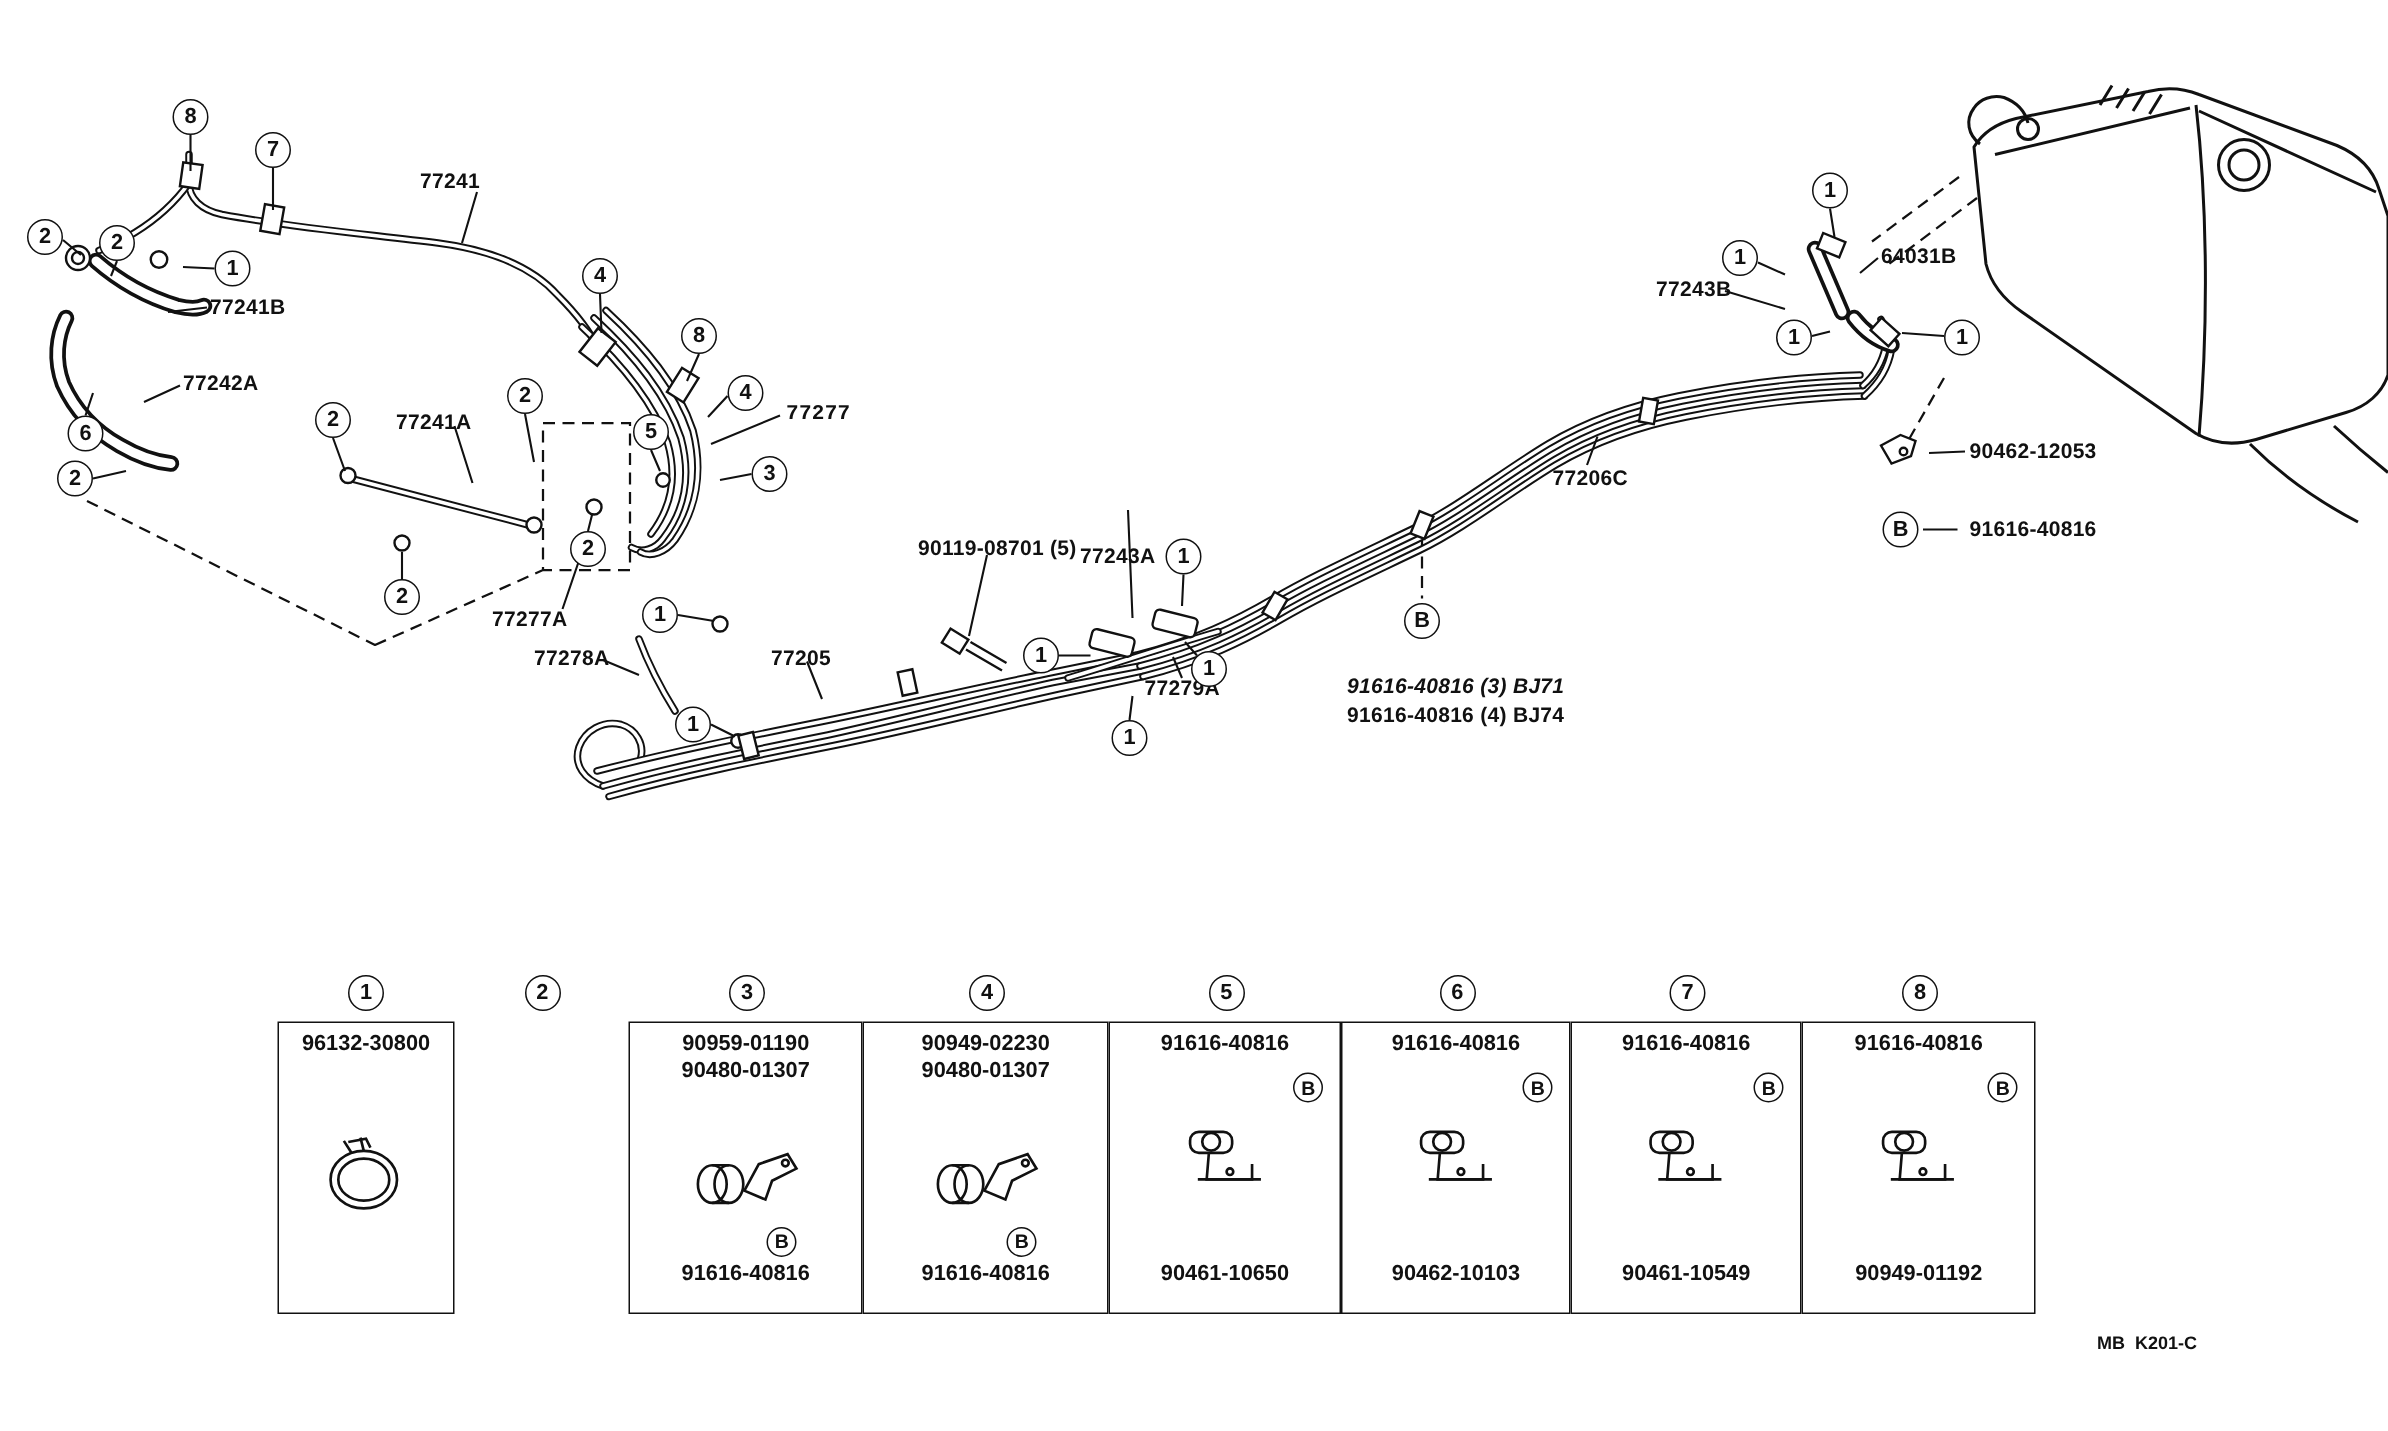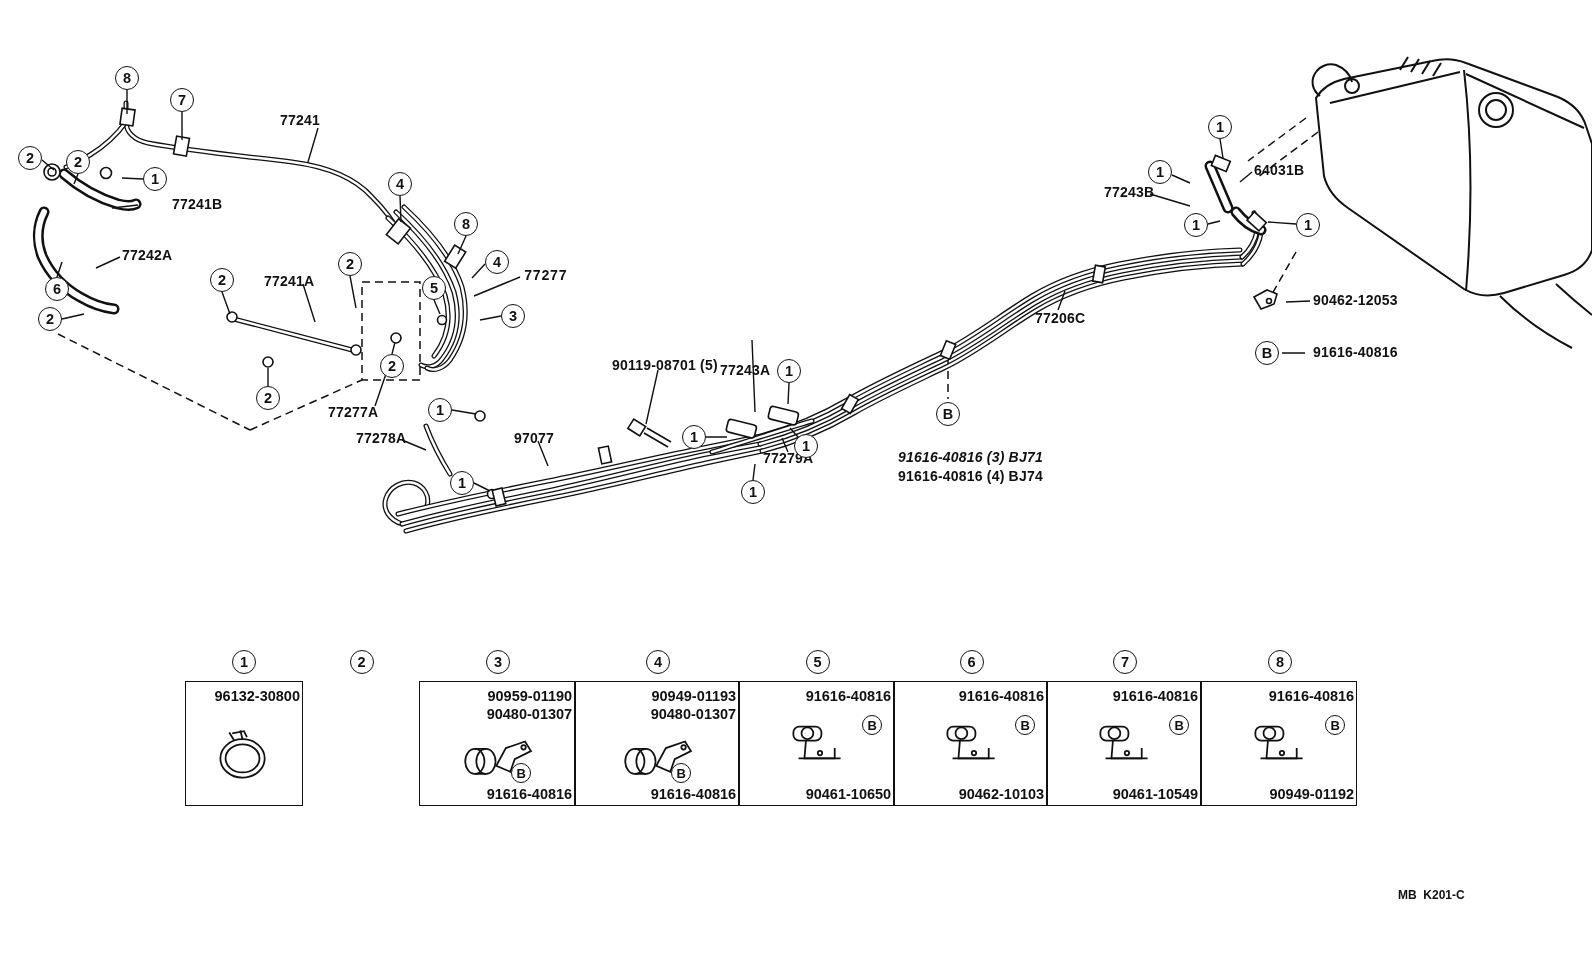--- a/index.html
+++ b/index.html
@@ -21,22 +21,22 @@
   .part-label{position:absolute;font-size:14px;font-weight:700;white-space:nowrap;letter-spacing:.2px}
   .callout{
     position:absolute;width:24px;height:24px;border:1.8px solid #111;border-radius:50%;
     display:flex;align-items:center;justify-content:center;
     font-size:14.5px;font-weight:700;background:#fff;box-sizing:border-box;line-height:1;
   }
   .legend{position:absolute;left:185px;top:650px;display:flex;align-items:flex-start}
   .legend-col{display:flex;flex-direction:column;align-items:center}
   .legend-num{position:relative;margin-bottom:7px}
   .legend-box{
-    width:100%;box-sizing:border-box;border:1.7px solid #111;margin-left:-1.7px;height:125px;
-    display:flex;flex-direction:column;align-items:flex-end;padding:5px 2px 2px 2px;position:relative;background:#fff;
+    width:100%;box-sizing:border-box;border:1.7px solid #111;margin-left:-1.7px;height:195px;
+    display:flex;flex-direction:column;align-items:center;padding:5px 2px 17px 2px;position:relative;background:#fff;
   }
   .legend-col:first-child .legend-box{margin-left:0}
   .part-no{font-size:14.5px;font-weight:700;white-space:nowrap;line-height:1.25}
   .icon-wrap{flex:1;width:100%;display:flex;align-items:center;justify-content:center;position:relative}
   .legend-icon{stroke:#111;fill:none;stroke-width:2.4}
   .b-badge{
     width:20px;height:20px;border:1.7px solid #111;border-radius:50%;background:#fff;
     display:flex;align-items:center;justify-content:center;font-size:13px;font-weight:700;box-sizing:border-box;
   }
   .b-badge.pos-below{position:absolute;left:50%;bottom:2px;transform:translateX(14px)}
@@ -191,27 +191,27 @@
       <path class="ln" d="M318,128 L308,162 M138,205 L112,208 M120,257 L96,268 M303,284 L315,322 M520,277 L474,296 M375,406 L390,362 M402,440 L426,450 M538,441 L548,466 M658,370 L646,424 M752,340 L755,412 M788,452 L782,438 M1058,310 L1065,291 M1150,194 L1190,206 M1252,172 L1240,182 M1310,301 L1286,302 M1305,353 L1282,353"></path>
     </g>
 
     <g>
       <path class="ln" d="M127,90 L127,114 M182,112 L182,140 M143,179 L122,178 M42,160 L54,170 M78,174 L74,184 M57,277 L62,262 M62,319 L84,314 M222,292 L230,314 M350,276 L356,308 M400,196 L401,222 M466,236 L458,254 M485,264 L472,278 M434,300 L440,314 M501,316 L480,320 M268,386 L268,368 M392,354 L395,342 M452,410 L476,414 M474,483 L490,491 M706,437 L727,437 M789,383 L788,404 M798,437 L790,428 M753,480 L755,464 M1220,139 L1223,158 M1172,175 L1190,183 M1208,224 L1220,221 M1296,224 L1268,222"></path>
     </g>
   </svg>
 
   <div id="labels-layer">
       <div class="part-label" style="left: 280px; top: 112px;">77241</div>
-      <div class="part-label" style="left: 140px; top: 196px; padding-left: 32px;">77241B</div>
+      <div class="part-label" style="left: 140px; top: 196px;">77241B</div>
       <div class="part-label" style="left: 122px; top: 247px;">77242A</div>
       <div class="part-label" style="left: 264px; top: 273px;">77241A</div>
       <div class="part-label" style="left: 524px; top: 268px; font-family: Liberation Mono, monospace;">77277</div>
       <div class="part-label" style="left: 328px; top: 404px;">77277A</div>
       <div class="part-label" style="left: 356px; top: 430px;">77278A</div>
-      <div class="part-label" style="left: 514px; top: 430px;">97077</div>
+      <div class="part-label" style="left: 514px; top: 430px;">77205</div>
       <div class="part-label" style="left: 612px; top: 357px;">90119-08701 (5)</div>
       <div class="part-label" style="left: 720px; top: 327px; margin-top: 35px;">77243A</div>
       <div class="part-label" style="left: 763px; top: 450px;">77279A</div>
       <div class="part-label" style="left: 898px; top: 449px; font-style: italic;">91616-40816 (3) BJ71</div>
       <div class="part-label" style="left: 898px; top: 468px;">91616-40816 (4) BJ74</div>
       <div class="part-label" style="left: 1035px; top: 310px;">77206C</div>
       <div class="part-label" style="left: 1254px; top: 162px;">64031B</div>
       <div class="part-label" style="left: 1104px; top: 184px;">77243B</div>
       <div class="part-label" style="left: 1313px; top: 292px;">90462-12053</div>
       <div class="part-label" style="left: 1313px; top: 344px;">91616-40816</div>
@@ -272,21 +272,21 @@
               <use href="#grommet-bracket-icon"></use>
             </svg>
             <div class="b-badge pos-below">B</div>
           </div>
           <div class="part-no bottom">91616-40816</div>
         </div>
       </div>
       <div class="legend-col" style="width: 164px;">
         <div class="callout legend-num">4</div>
         <div class="legend-box">
-          <div class="part-no">90949-01193</div>
+          <div class="part-no">90949-02230</div>
           <div class="part-no">90480-01307</div>
           <div class="icon-wrap">
             <svg class="legend-icon" width="112" height="62" viewBox="0 0 120 84">
               <use href="#grommet-bracket-icon"></use>
             </svg>
             <div class="b-badge pos-below">B</div>
           </div>
           <div class="part-no bottom">91616-40816</div>
         </div>
       </div>

